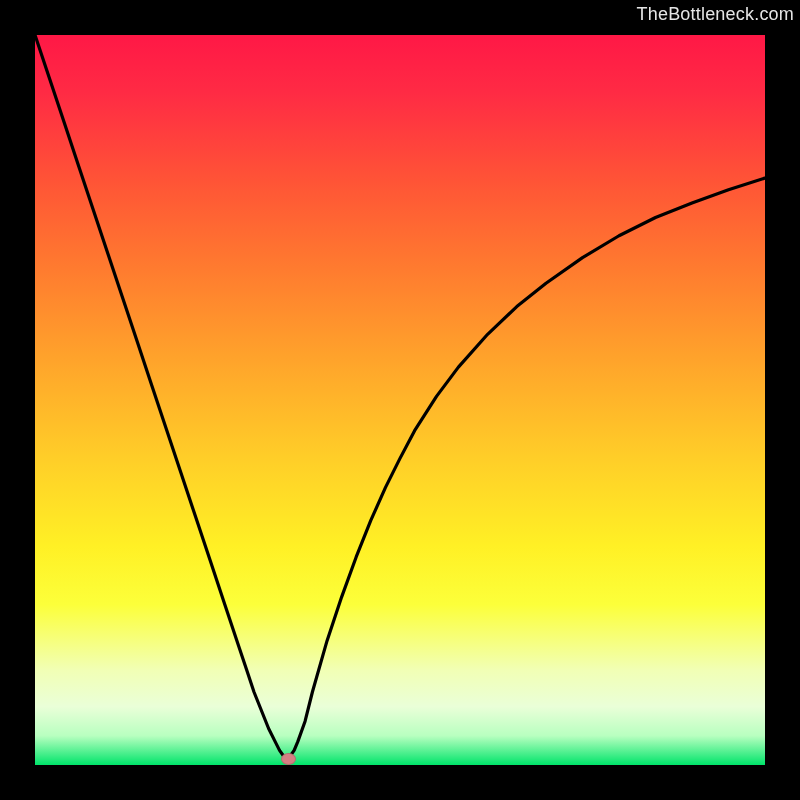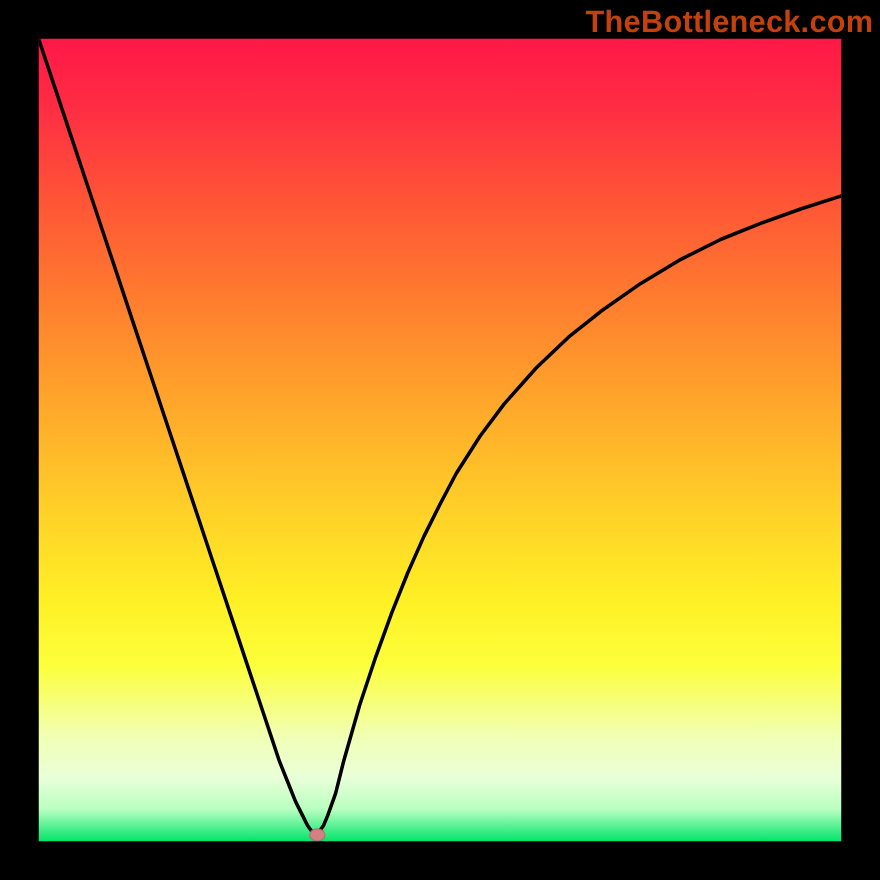--- a/index.html
+++ b/index.html
@@ -14,21 +14,21 @@
       #ffa22b 44%,
       #ffce28 58%,
       #fff025 70%,
       #fcff3a 78%,
       #f1ffb5 87%,
       #eaffd8 92%,
       #b8ffc0 96%,
       #00e46a 100%);
   }
   svg.curve{position:absolute;left:0;top:0}
-  .wm{position:absolute;right:6px;top:4px;color:#c2410c;font-size:28px;font-weight:700;letter-spacing:.2px}
+  .wm{position:absolute;right:6px;top:4px;color:#e5e5e5;font-size:18px;font-weight:400;letter-spacing:.2px}
   .dot{position:absolute;width:13px;height:10px;border-radius:50%;background:#d38083;border:1px solid rgba(0,0,0,.15)}
 </style>
 </head>
 <body>
 
 <div class="frame">
   <div class="plot">
     <div class="grad"></div>
     <svg class="curve" width="730" height="730" viewBox="0 0 730 730">
       <path id="curvePath" d="M0.00 0.00 L14.60 43.80 L29.20 87.60 L43.80 131.40 L58.40 175.20 L73.00 219.00 L87.60 262.80 L102.20 306.60 L116.80 350.40 L131.40 394.20 L146.00 438.00 L160.60 481.80 L175.20 525.60 L189.80 569.40 L204.40 613.20 L211.70 635.10 L219.00 657.00 L226.30 675.25 L233.60 693.50 L240.90 708.10 L244.55 715.40 L248.20 720.51 L251.85 722.70 L255.50 720.51 L259.15 715.40 L262.80 706.64 L270.10 686.20 L277.40 657.00 L292.00 605.90 L306.60 562.10 L321.20 521.95 L335.80 485.45 L350.40 452.60 L365.00 423.40 L379.60 395.66 L401.50 361.35 L423.40 332.15 L452.60 299.30 L481.80 271.56 L511.00 248.20 L547.50 222.65 L584.00 200.75 L620.50 182.50 L657.00 167.90 L693.50 154.76 L730.00 143.08 " fill="none" stroke="#000" stroke-width="3.2" stroke-linecap="round" stroke-linejoin="round"></path>

